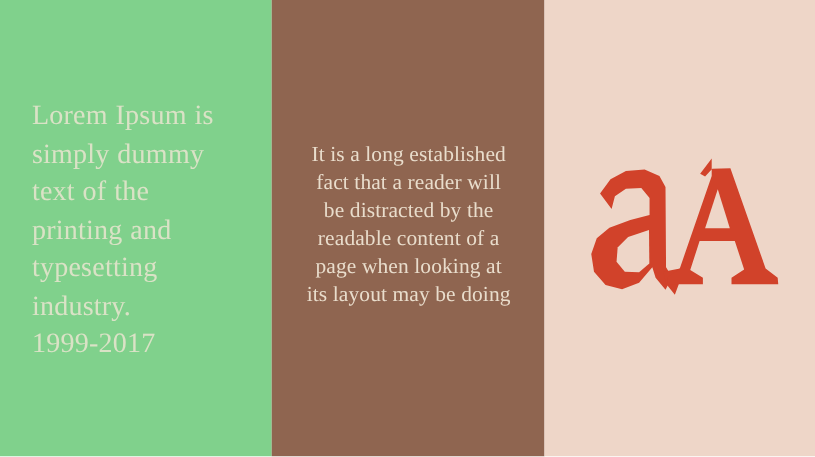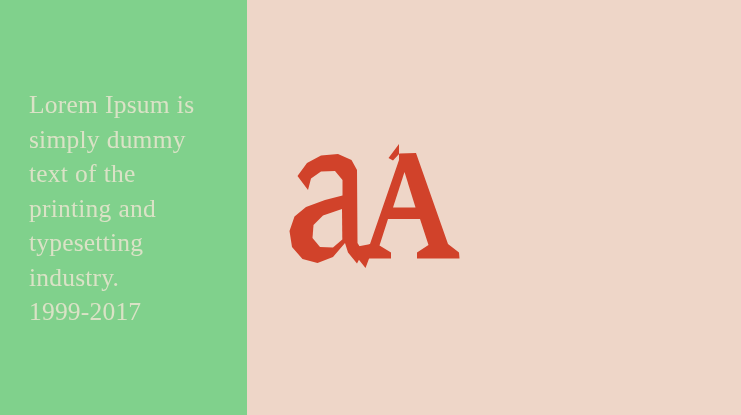--- a/index.html
+++ b/index.html
@@ -95,20 +95,28 @@
   <div class="panel-green">
     <div class="green-text">Lorem Ipsum is
 simply dummy
 text of the
 printing and
 typesetting
 industry.
 1999-2017</div>
   </div>
 
+  <div class="panel-brown">
+    <div class="brown-text">It is a long established
+fact that a reader will
+be distracted by the
+readable content of a
+page when looking at
+its layout may be doing</div>
+  </div>
 
   <div class="panel-pink">
     <div class="glyph-stage">
       <svg class="glyph-svg" viewBox="0 0 246 415" xmlns="http://www.w3.org/2000/svg">
 
         <g>
           <path fill="#d1422a" d="M 50.5 176.0
                    L 60.0 163.0
                    L 74.0 155.5
                    L 91.0 154.0

